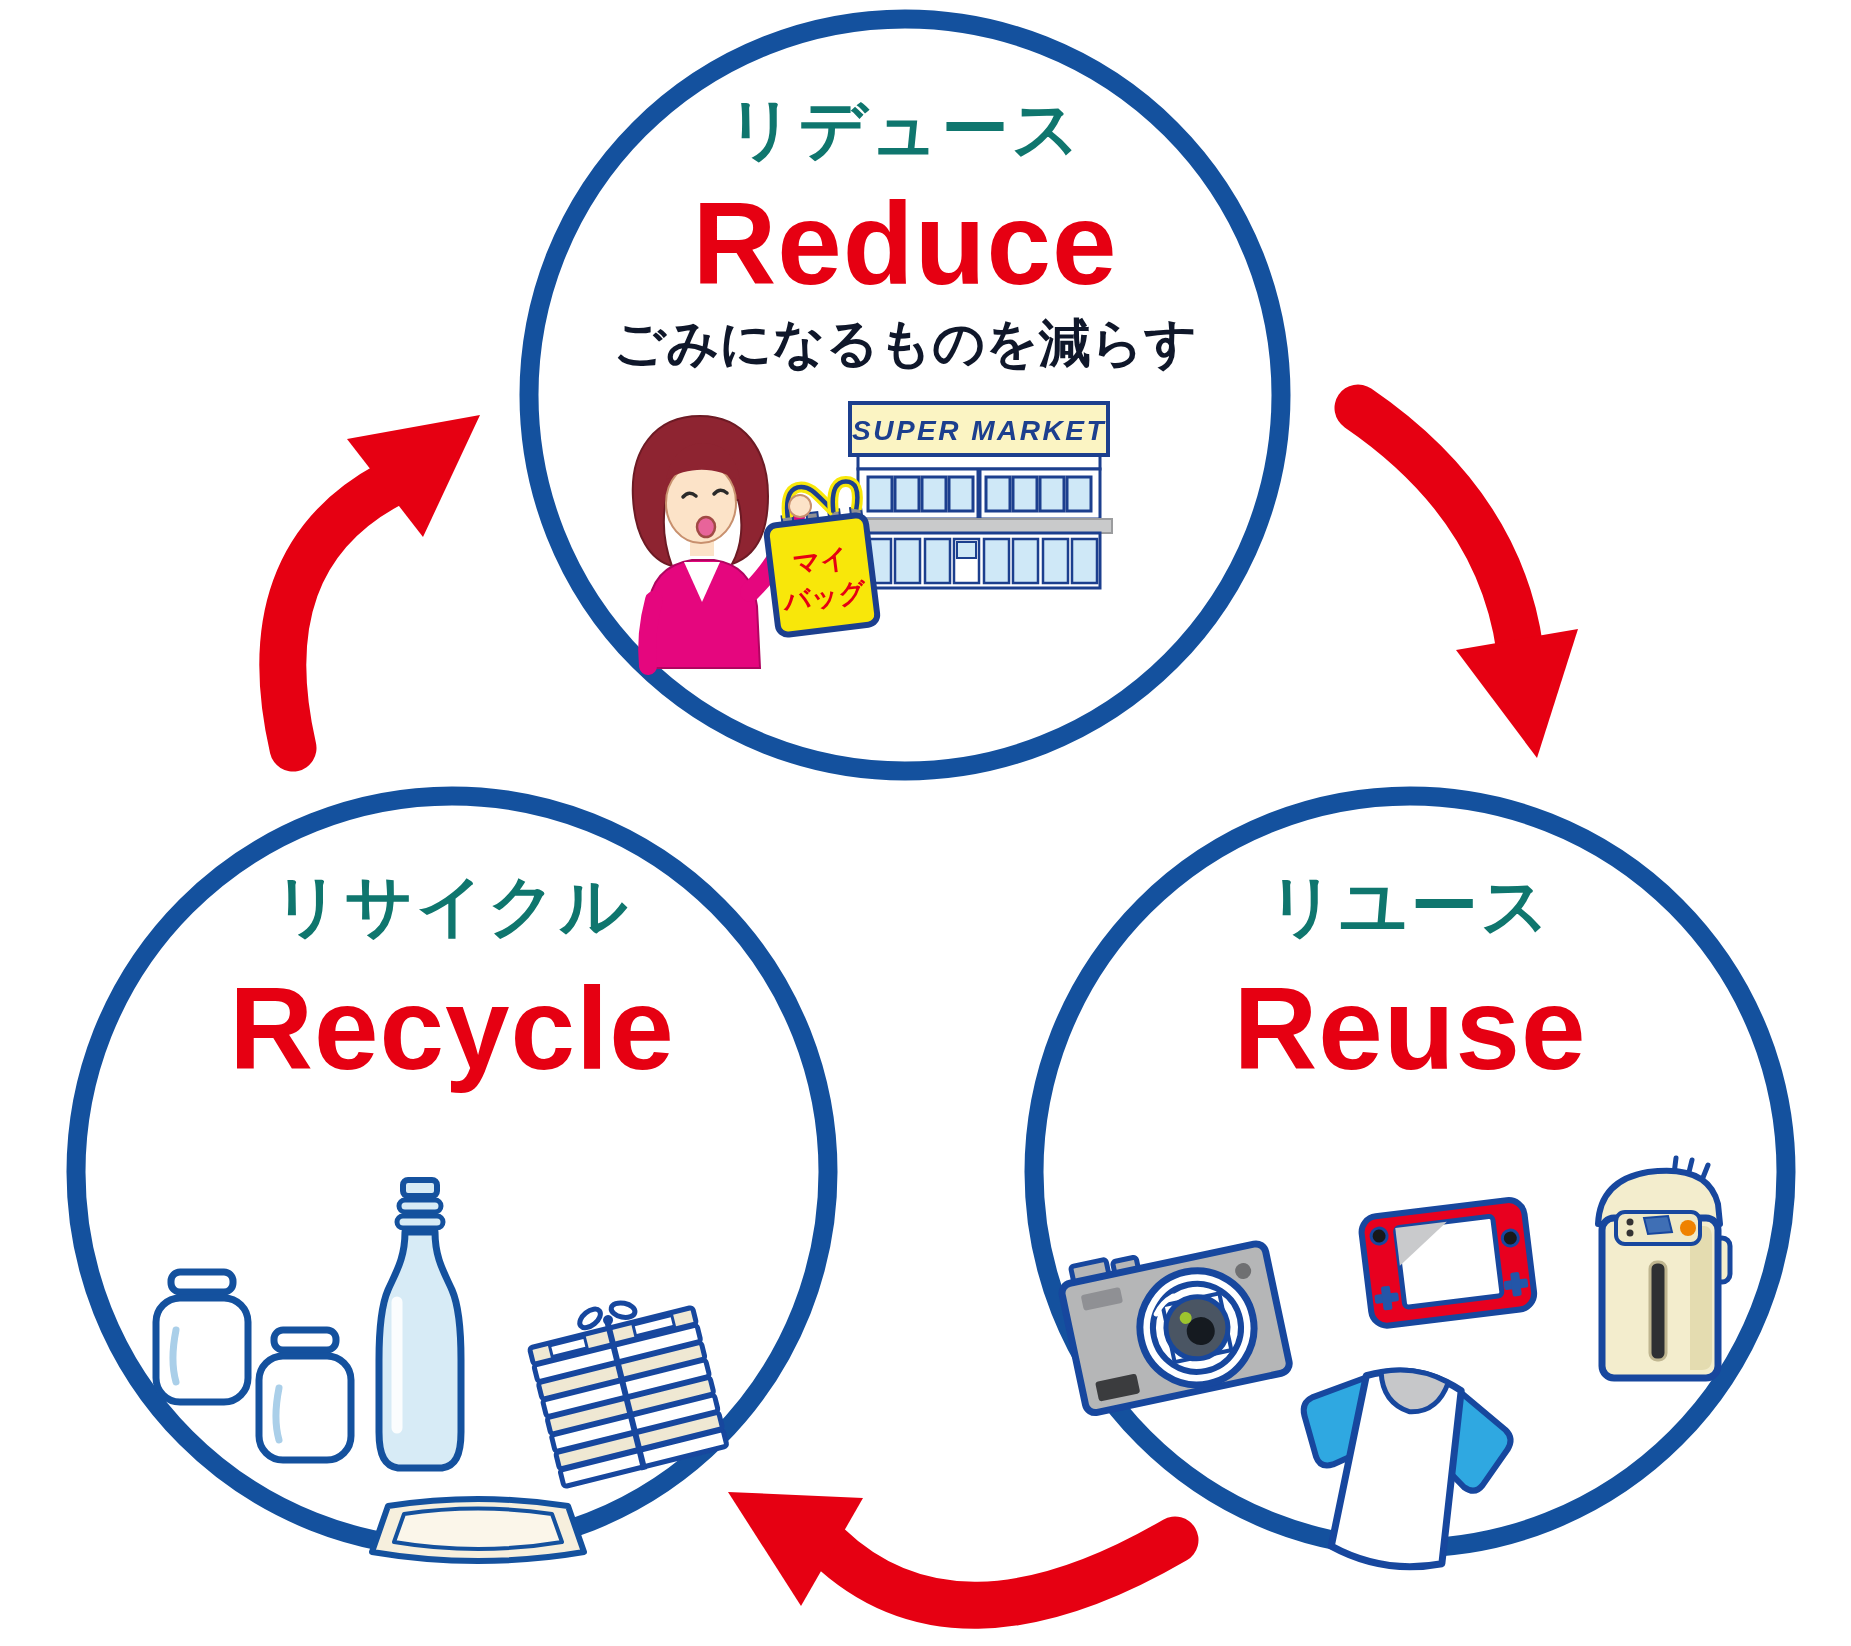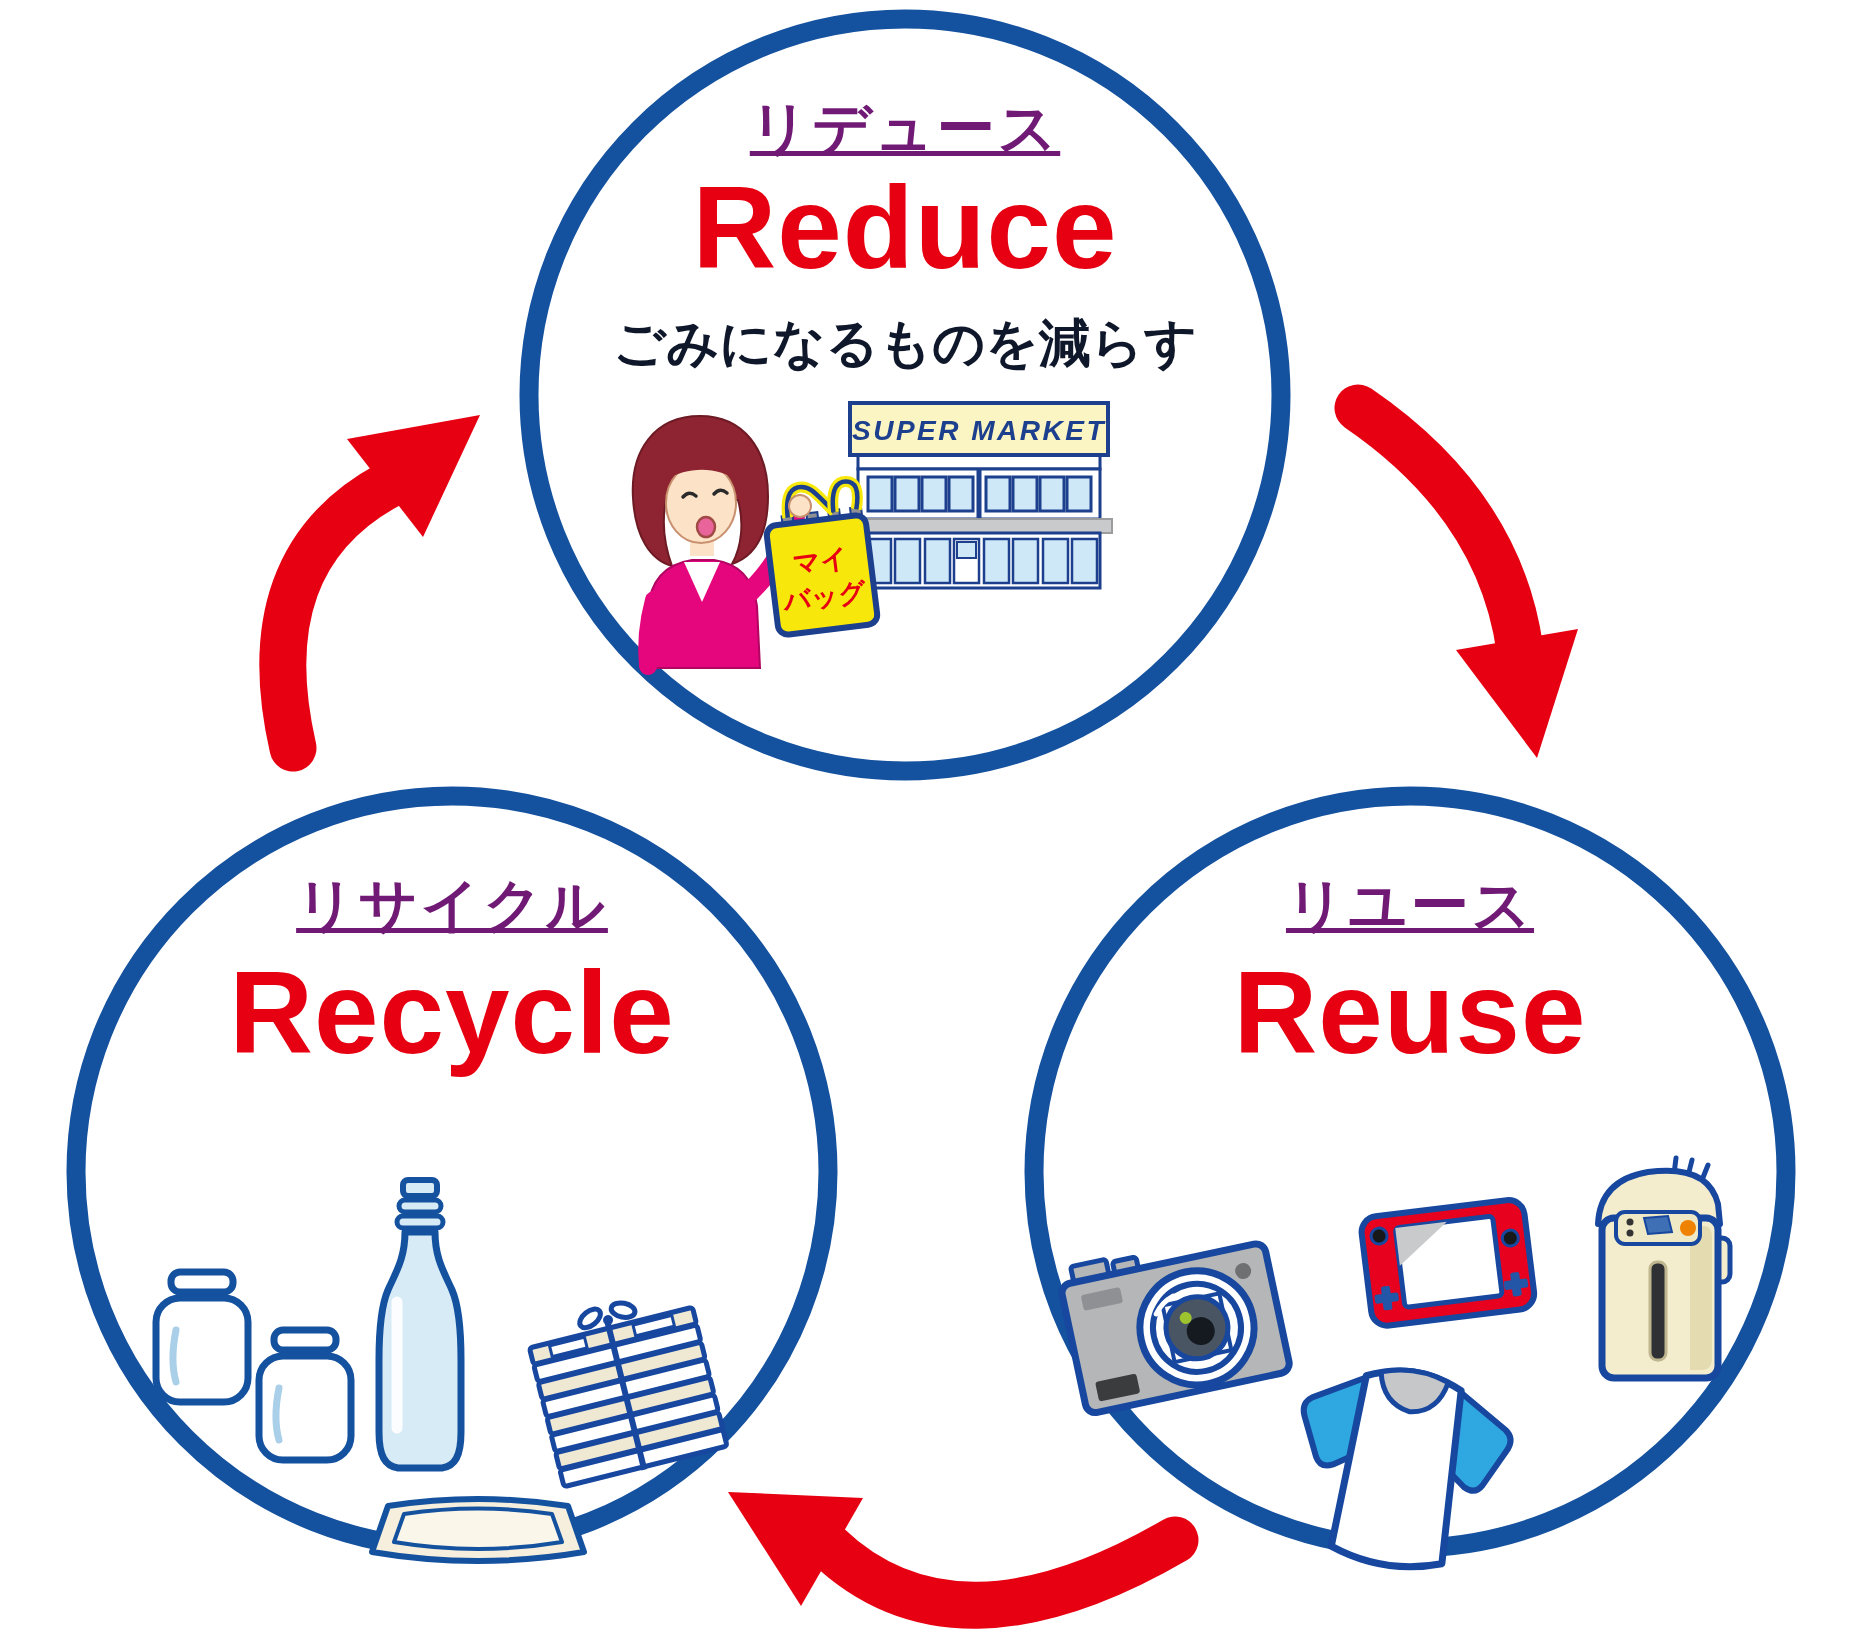--- a/index.html
+++ b/index.html
@@ -13,31 +13,31 @@
   .canvas svg{position:absolute;left:0;top:0;width:1851px;height:1646px;}
   .label{
     position:absolute;
     transform:translate(-50%,-50%);
     white-space:nowrap;
     text-align:center;
     line-height:1;
     z-index:5;
   }
   .kana{
-    font-size:58px;
+    font-size:67px;
     font-weight:bold;
     letter-spacing:3px;
-    color:#701a75;
-    text-decoration:underline;
+    color:#0f766e;
   }
   .en{
     font-size:116px;
     font-weight:bold;
     letter-spacing:1px;
     color:#e60012;
+    margin-top:16px;
   }
   .desc{
     font-size:52px;
     font-weight:bold;
     color:#0f172a;
   }
   .svgtext-sign{
     font-family:"Liberation Sans","DejaVu Sans",sans-serif;
     font-weight:bold;font-style:italic;
     font-size:28px;letter-spacing:2.5px;

